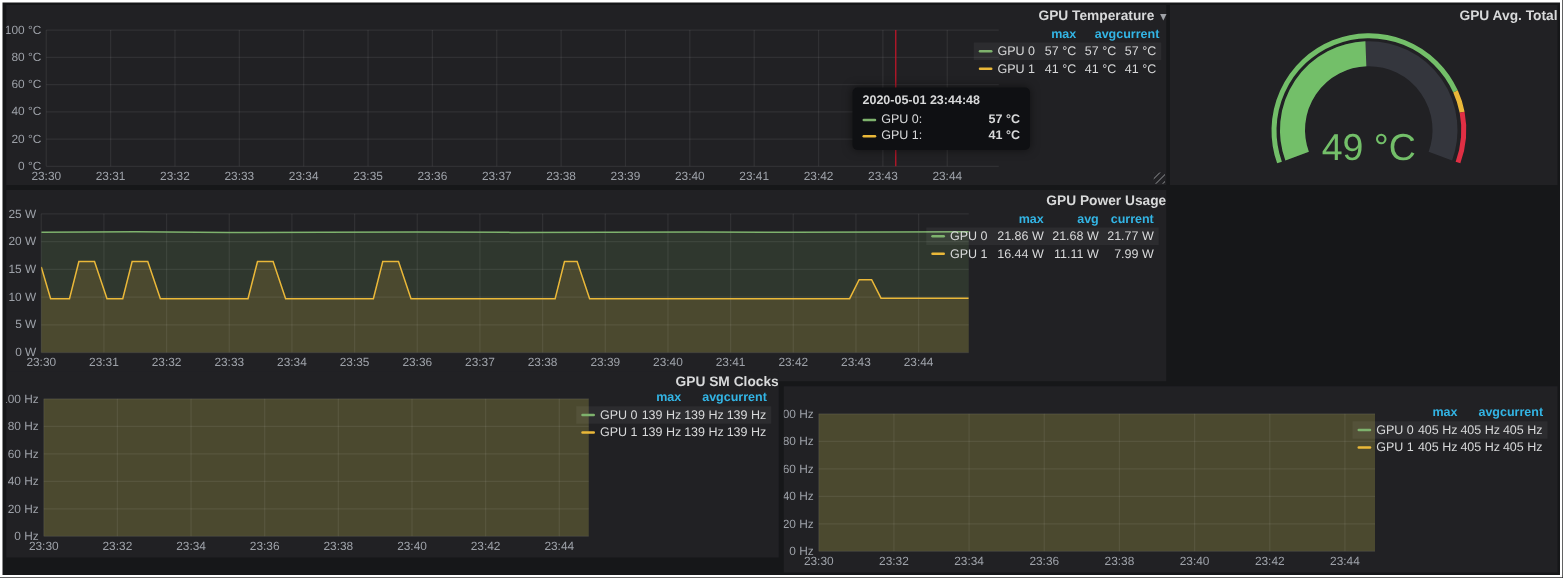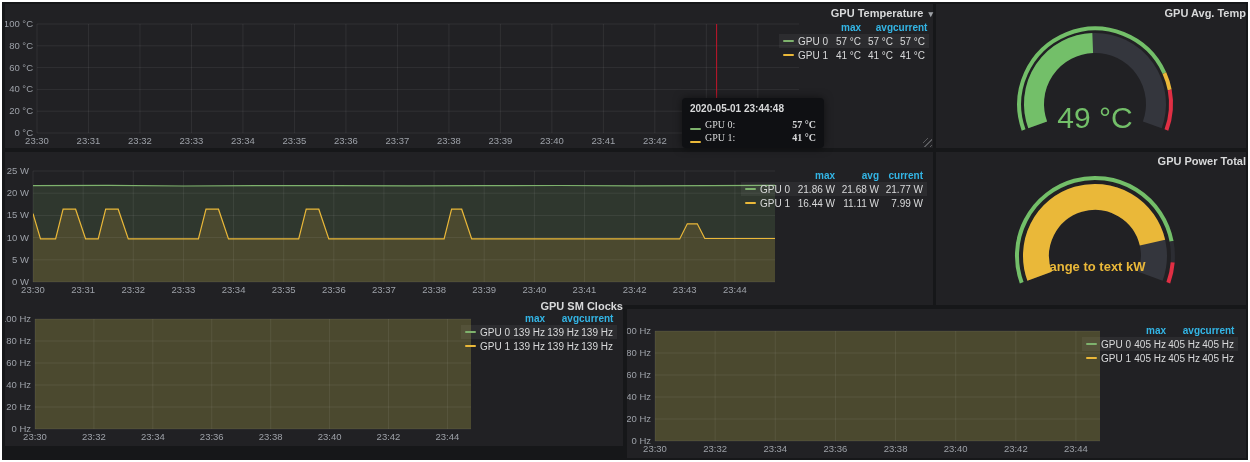--- a/index.html
+++ b/index.html
@@ -20,23 +20,23 @@
   .lval{text-align:right;white-space:nowrap;}
   .lhead{font-weight:bold;color:#33b5e5;}
   .ldash{width:11px;height:2px;border-radius:1px;display:inline-block;flex:none;}
   #p-temp .legend{top:16px;right:4px;}   #p-temp .lval{width:32px;}
   #p-power .legend{top:16px;right:6px;}  #p-power .lval{width:44px;}
   #p-sm .legend{top:14px;right:6px;}     #p-sm .lval{width:34px;}
   #p-mem .legend{top:14px;right:8px;}    #p-mem .lval{width:34px;}
   
   .gtooltip{position:absolute;left:677px;top:66px;width:126px;z-index:9;
     background:#0f1013;border-radius:4px;padding:5px 8px;font-size:10px;color:#d8d9da;
-    box-shadow:0 0 8px rgba(0,0,0,.5);margin-top:28px;}
+    box-shadow:0 0 8px rgba(0,0,0,.5);}
   .tt-date{font-weight:bold;margin-bottom:3px;}
-  .tt-row{display:flex;align-items:flex-end;gap:4px;height:13px;font-family:Liberation Serif, serif;}
+  .tt-row{display:flex;align-items:center;gap:4px;height:13px;}
   .tt-val{font-weight:bold;margin-left:auto;}
   
   .resize-handle{position:absolute;right:1px;bottom:1px;width:9px;height:9px;z-index:7;
     background:repeating-linear-gradient(135deg,transparent 0 3px,#5a5b5e 3px 4px);}
   .gauge-host{position:absolute;left:4px;top:16px;text-align:right;}
 </style>
 </head>
 <body>
 
 <div class="screen">
@@ -133,33 +133,36 @@
         <span class="ldash tt-dash-1" style="background: rgb(234, 184, 57);"></span>
         <span class="tt-name">GPU 1:</span>
         <span class="tt-val">41 °C</span>
       </div>
     </div>
     <div class="resize-handle"></div>
   </div>
 
   <div class="panel" id="p-avgtemp" style="left:934px;top:2px;width:310px;height:144px;">
     <div class="panel-title">
-      <span>GPU Avg. Temp</span>
+      <span>GPU Avg. Total</span>
     </div>
     <div class="gauge-host"><svg width="310" height="128">
           <path d="M 83.6 110.0 A 76 76 0 0 1 224.4 53.1" stroke="#73bf69" stroke-width="4" fill="none" stroke-linecap="butt"></path>
           <path d="M 224.4 53.1 A 76 76 0 0 1 229.7 69.8" stroke="#eab839" stroke-width="4" fill="none" stroke-linecap="butt"></path>
           <path d="M 229.7 69.8 A 76 76 0 0 1 226.4 110.0" stroke="#e02f44" stroke-width="4" fill="none" stroke-linecap="butt"></path>
           <path d="M 97.7 104.9 A 61 61 0 1 1 212.3 104.9" stroke="#34363d" stroke-width="20" fill="none" stroke-linecap="butt"></path>
           <path d="M 97.7 104.9 A 61 61 0 0 1 152.7 23.0" stroke="#73bf69" stroke-width="20" fill="none" stroke-linecap="butt"></path>
           <text x="155" y="108" text-anchor="middle" font-size="30" font-weight="500" fill="#73bf69">49 °C</text>
         </svg></div>
   </div>
 
   <div class="panel" id="p-power" style="left:3px;top:150px;width:928px;height:153px;">
+    <div class="panel-title">
+      <span>GPU Power Usage</span>
+    </div>
     <div class="chart-host"><svg width="928" height="153">
           <defs>
             <clipPath id="pclip">
               <rect x="28" y="19" width="742" height="111"></rect>
             </clipPath>
           </defs>
           <polygon points="28.0,130.0 28.0,33.7 103.2,33.4 178.4,34.0 253.6,33.7 328.8,33.6 404.0,33.9 479.2,33.7 554.4,33.5 629.6,33.8 704.8,33.6 770.0,33.3 770.0,130.0" fill="#7eb26d" fill-opacity="0.15"></polygon>
           <polygon points="28.0,130.0 28.0,61.6 35.5,86.9 50.6,86.9 58.1,57.2 70.6,57.2 80.6,86.9 93.2,86.9 100.7,57.2 113.2,57.2 123.3,86.9 193.4,86.9 201.0,57.2 213.5,57.2 223.5,86.9 293.7,86.9 301.2,57.2 313.8,57.2 323.8,86.9 439.1,86.9 446.6,57.2 456.7,57.2 466.7,86.9 674.7,86.9 682.3,71.8 692.3,71.8 699.8,86.5 770.0,86.5 770.0,130.0" fill="#eab839" fill-opacity="0.15"></polygon>
           <line x1="28" x2="770" y1="130" y2="130" stroke="rgba(255,255,255,0.07)"></line>
           <line x1="28" x2="770" y1="107.80000000000001" y2="107.80000000000001" stroke="rgba(255,255,255,0.07)"></line>
@@ -229,33 +232,20 @@
             <span class="ldash" style="background: rgb(234, 184, 57);"></span>
             <span>GPU 1</span>
           </span>
           <span class="lval">16.44 W</span>
           <span class="lval">11.11 W</span>
           <span class="lval">7.99 W</span>
         </div>
       </div>
   </div>
 
-  <div class="panel" id="p-powertotal" style="left:934px;top:150px;width:310px;height:153px;">
-    <div class="panel-title">
-      <span>GPU Power Total</span>
-    </div>
-    <div class="gauge-host"><svg width="310" height="137">
-          <path d="M 81.7 114.7 A 78 78 0 1 1 231.6 73.4" stroke="#73bf69" stroke-width="4" fill="none" stroke-linecap="butt"></path>
-          <path d="M 231.6 73.4 A 78 78 0 0 1 232.7 94.3" stroke="#2c2d33" stroke-width="4" fill="none" stroke-linecap="butt"></path>
-          <path d="M 232.7 94.3 A 78 78 0 0 1 228.3 114.7" stroke="#e02f44" stroke-width="4" fill="none" stroke-linecap="butt"></path>
-          <path d="M 99.6 108.2 A 59 59 0 1 1 210.4 108.2" stroke="#34363d" stroke-width="26" fill="none" stroke-linecap="butt"></path>
-          <path d="M 99.6 108.2 A 59 59 0 1 1 212.5 74.7" stroke="#eab839" stroke-width="26" fill="none" stroke-linecap="butt"></path>
-          <text x="155" y="103" text-anchor="middle" font-size="13" font-weight="bold" fill="#eab839">range to text kW</text>
-        </svg></div>
-  </div>
 
   <div class="panel" id="p-sm" style="left:3px;top:295px;width:618px;height:149px;">
     <div class="panel-title">
       <span>GPU SM Clocks</span>
     </div>
     <div class="chart-host"><svg width="618" height="149">
           <defs>
             <clipPath id="sclip">
               <rect x="30" y="22" width="436" height="110"></rect>
             </clipPath>

